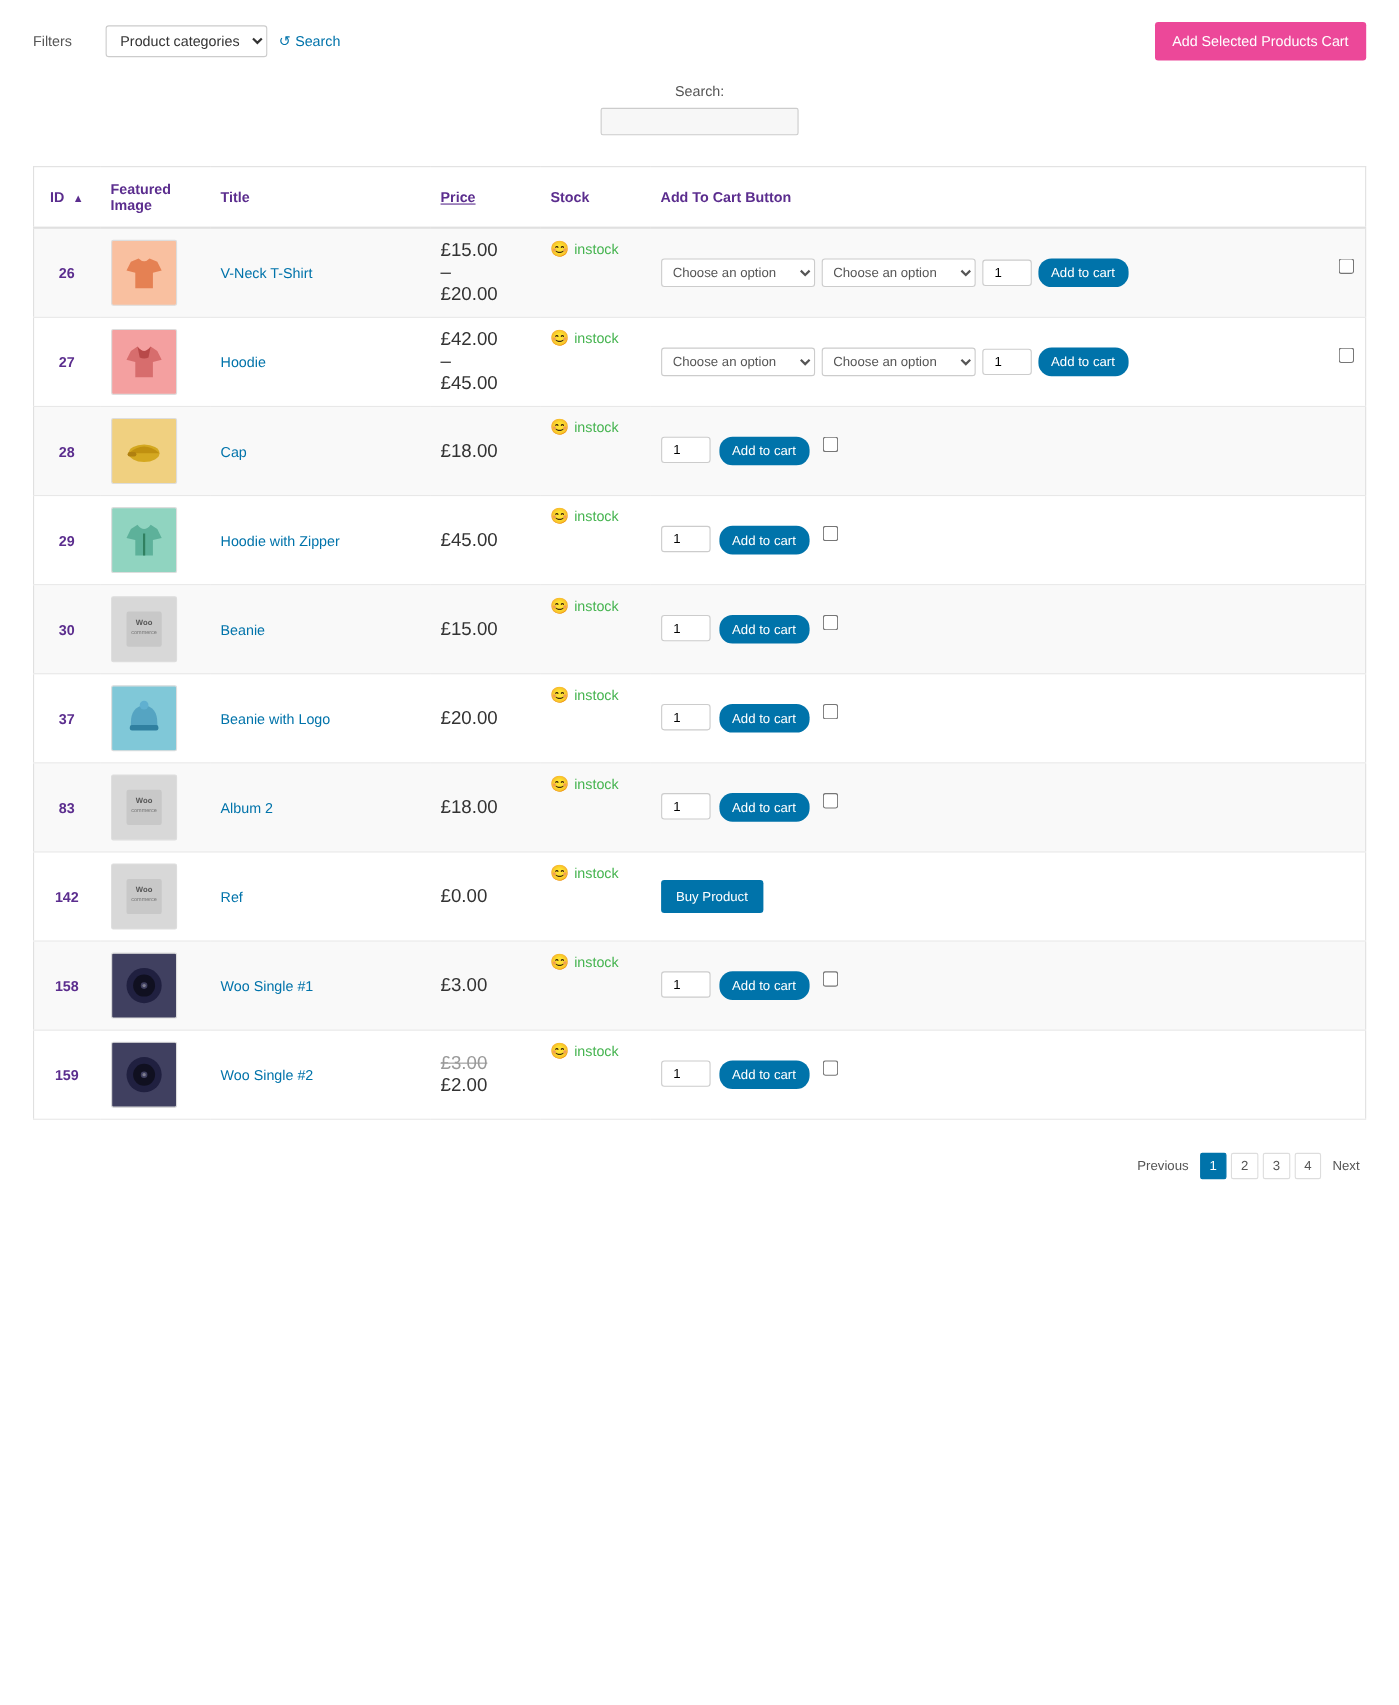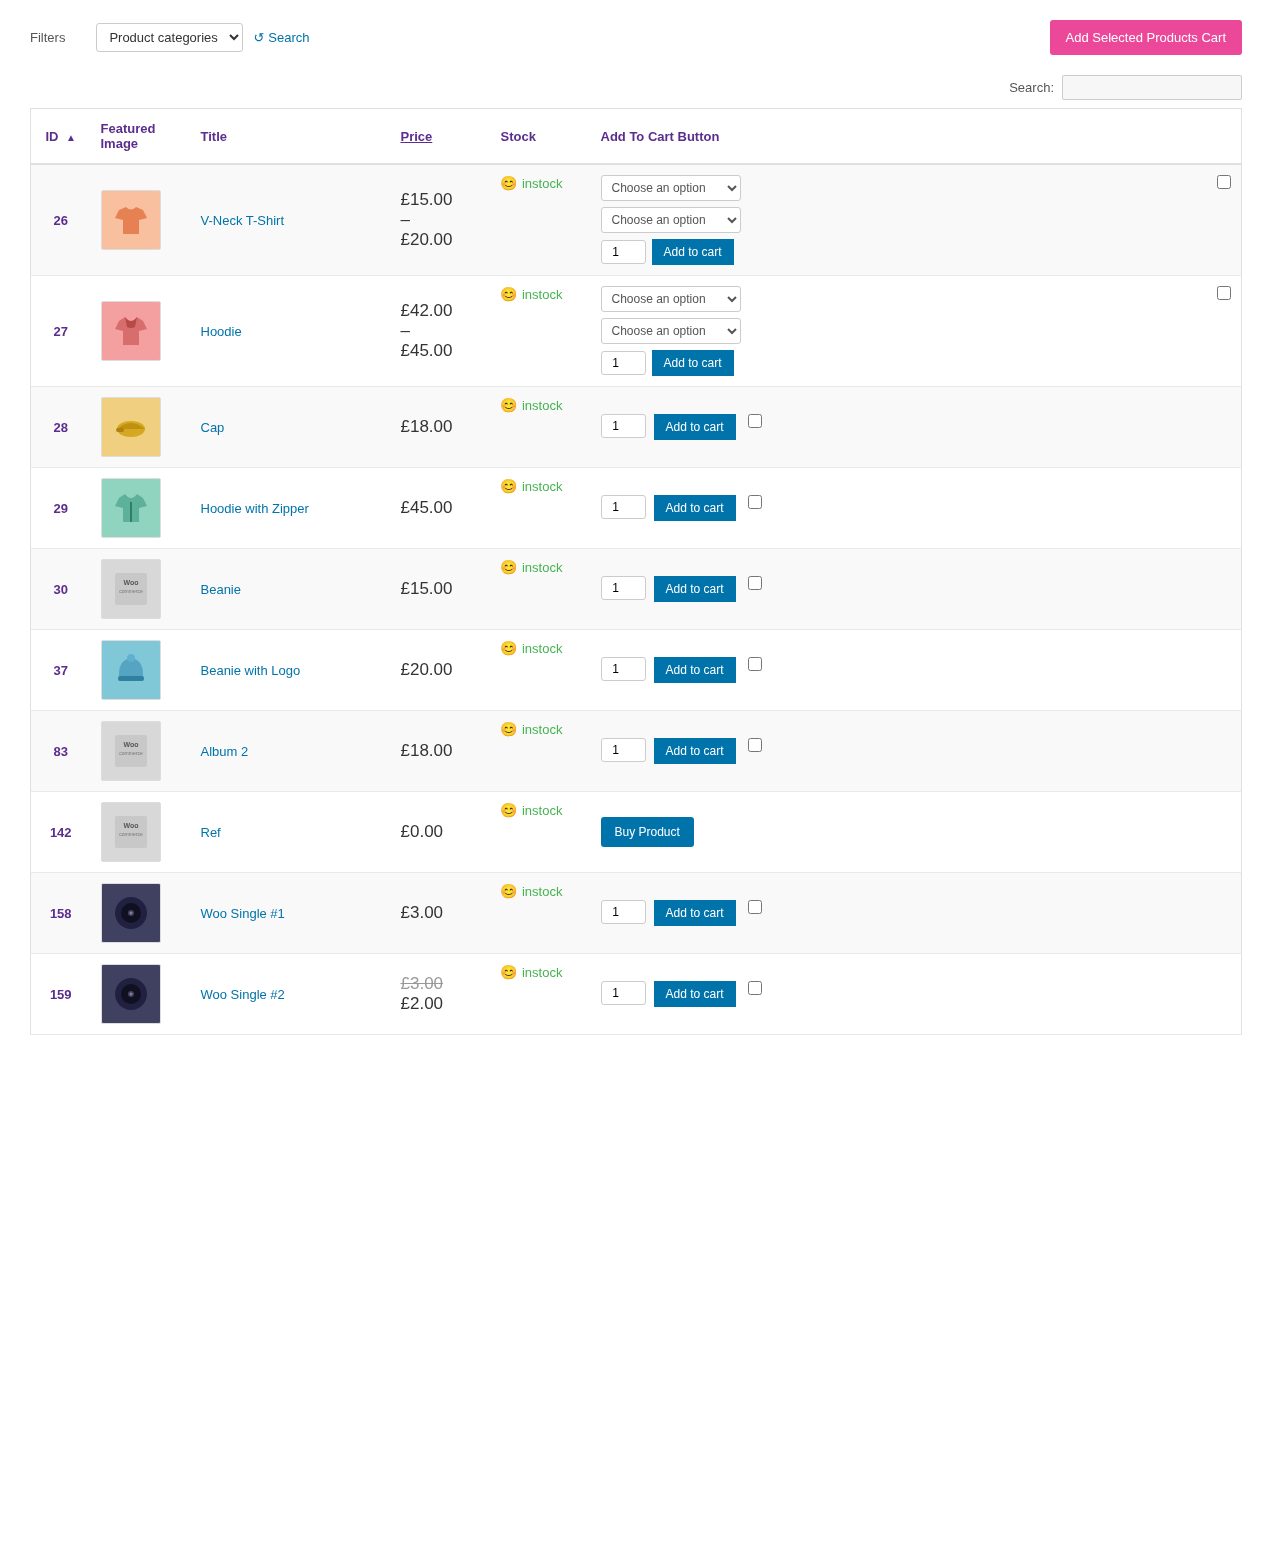--- a/index.html
+++ b/index.html
@@ -8,21 +8,21 @@
 
     
     .top-bar { display: flex; align-items: center; justify-content: space-between; margin-bottom: 20px; }
     .filters-area { display: flex; align-items: center; gap: 10px; }
     .filters-label { color: #555; font-size: 13px; }
     .category-select { border: 1px solid #ccc; border-radius: 3px; padding: 5px 8px; font-size: 13px; color: #333; background: #fff; cursor: pointer; margin-left: 21px; }
     .reset-btn { display: flex; align-items: center; gap: 4px; color: #0073aa; background: none; border: none; cursor: pointer; font-size: 13px; }
     .add-selected-btn { background: #ec4899; color: #fff; border: none; border-radius: 3px; padding: 10px 16px; font-size: 13px; cursor: pointer; font-weight: 500; }
 
     
-    .search-bar { display: flex; justify-content: flex-end; align-items: center; margin-bottom: 8px; gap: 8px; }
+    .search-bar { display: flex; justify-content: flex-end; align-items: center; margin-bottom: 28px; gap: 8px; flex-direction: column; }
     .search-label { color: #555; font-size: 13px; }
     .search-input { border: 1px solid #ccc; border-radius: 2px; padding: 4px 8px; font-size: 13px; width: 180px; background: #f7f7f7; }
 
     
     table { width: 100%; border-collapse: collapse; border: 1px solid #e0e0e0; padding-left: 21px; }
     thead tr { background: #fff; }
     thead th { padding: 12px 10px; text-align: left; color: #5b2d8e; font-size: 13px; font-weight: 600; border-bottom: 2px solid #e0e0e0; cursor: pointer; }
     thead th.sortable { color: #5b2d8e; }
     thead th .sort-arrow { margin-left: 4px; font-size: 10px; }
     tbody tr { border-bottom: 1px solid #e8e8e8; }
@@ -30,26 +30,26 @@
     tbody tr:nth-child(even) { background: #fff; }
     tbody td { padding: 10px 10px; vertical-align: middle; }
 
     .id-cell { color: #5b2d8e; font-weight: 600; font-size: 13px; text-align: center; }
     .title-cell a { color: #0073aa; text-decoration: none; font-size: 13px; }
     .price-cell { font-size: 17px; color: #333; }
     .price-cell .original { text-decoration: line-through; color: #999; }
     .price-cell .sale { color: #333; }
     .stock-cell { display: flex; align-items: center; gap: 4px; color: #46b450; font-size: 13px; }
     .stock-icon { color: #46b450; font-size: 14px; }
-    .cart-controls { display: flex; flex-direction: column; gap: 6px; flex: 1; }
+    .cart-controls { display: flex; flex-direction: row; gap: 6px; flex: 1; }
     .option-row { display: flex; align-items: center; gap: 6px; }
     .option-select { border: 1px solid #ccc; border-radius: 3px; padding: 4px 6px; font-size: 12px; color: #555; background: #fff; min-width: 140px; cursor: pointer; }
     .qty-row { display: flex; align-items: center; gap: 6px; }
     .qty-input { border: 1px solid #ccc; border-radius: 3px; padding: 4px 6px; font-size: 12px; width: 45px; text-align: center; }
-    .add-cart-btn { background: #0073aa; color: #fff; border: none; border-radius: 0; padding: 6px 12px; font-size: 12px; cursor: pointer; white-space: nowrap; font-weight: 500; }
+    .add-cart-btn { background: #0073aa; color: #fff; border: none; border-radius: 12px; padding: 6px 12px; font-size: 12px; cursor: pointer; white-space: nowrap; font-weight: 500; }
     .buy-product-btn { background: #0073aa; color: #fff; border: none; border-radius: 3px; padding: 8px 14px; font-size: 12px; cursor: pointer; font-weight: 500; }
     .row-checkbox { width: 14px; height: 14px; cursor: pointer; margin-left: 4px; }
 
     
     .pagination { display: flex; align-items: center; justify-content: flex-end; gap: 4px; margin-top: 20px; padding: 10px 0; }
     .pagination-btn { background: none; border: 1px solid #ddd; border-radius: 2px; padding: 4px 8px; font-size: 12px; color: #555; cursor: pointer; }
     .pagination-btn.active { background: #0073aa; color: #fff; border-color: #0073aa; }
     .pagination-prev-next { background: none; border: none; color: #555; font-size: 12px; cursor: pointer; padding: 4px 6px; }
     .img-box { width: 60px; height: 60px; border: 1px solid #ddd; border-radius: 2px; display: flex; align-items: center; justify-content: center; overflow: hidden; }
   </style>
@@ -355,13 +355,21 @@
             <div style="display: flex; align-items: flex-start; gap: 8px;">
               <input type="number" class="qty-input" value="1" style="">
               <button class="add-cart-btn">Add to cart</button>
               <input type="checkbox" class="row-checkbox" style="">
             </div>
           </td>
         </tr>
       </tbody>
   </table>
 
+  <div class="pagination">
+    <button class="pagination-prev-next">Previous</button>
+    <button class="pagination-btn active">1</button>
+    <button class="pagination-btn">2</button>
+    <button class="pagination-btn">3</button>
+    <button class="pagination-btn">4</button>
+    <button class="pagination-prev-next">Next</button>
+  </div>
 </div>
 
 </body></html>

